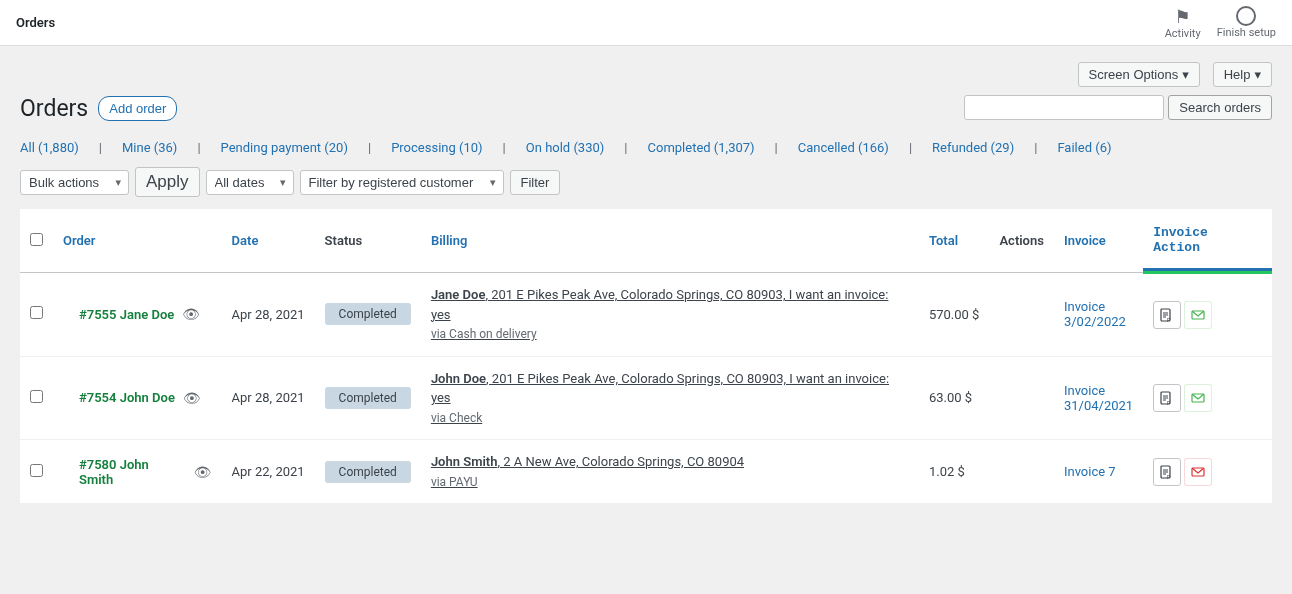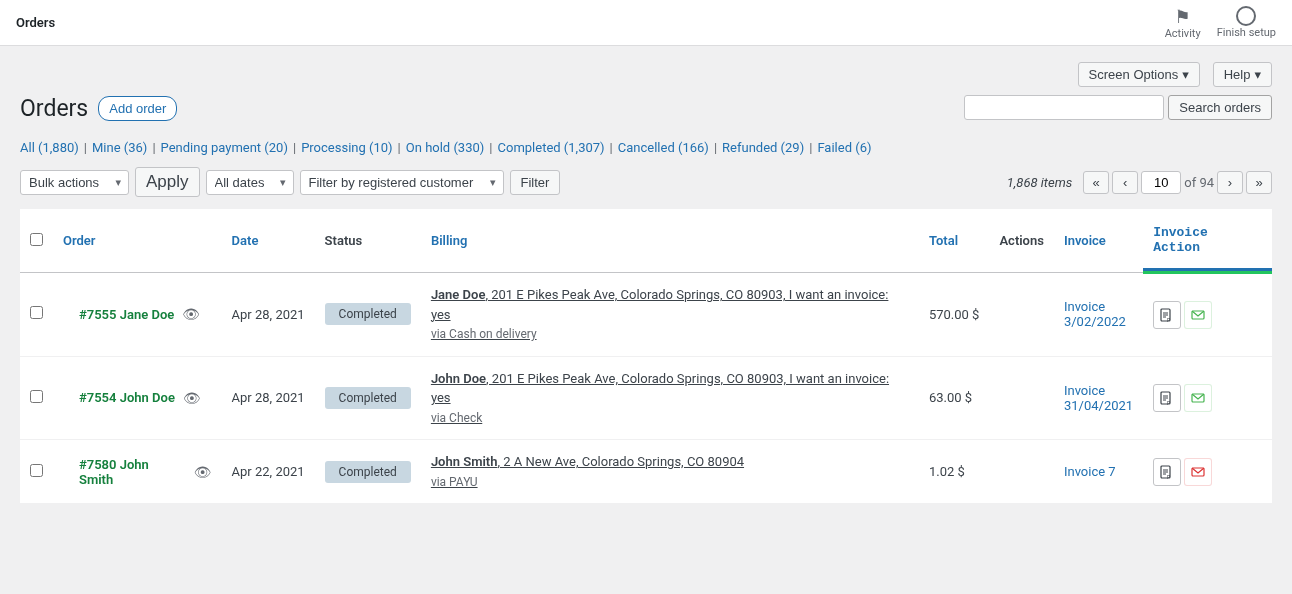--- a/index.html
+++ b/index.html
@@ -50,21 +50,21 @@
       border: 1px solid #2271b1;
       color: #2271b1;
       border-radius: 11px;
       padding: 4px 10px;
       font-size: 13px;
       cursor: pointer;
       font-weight: 400;
     }
 
     
-    .filter-links { display: flex; flex-wrap: wrap; align-items: center; gap: 0; margin-bottom: 12px; font-size: 13px; }
+    .filter-links { display: flex; flex-wrap: wrap; align-items: center; gap: 15px; margin-bottom: 12px; font-size: 13px; }
     .filter-links a { color: #2271b1; text-decoration: none; }
     .filter-links .sep { margin: 0 5px; color: #646970; }
 
     
     .search-wrap { display: flex; gap: 4px; float: right; margin-bottom: 12px; }
     .search-input {
       border: 1px solid #c3c4c7;
       border-radius: 3px;
       padding: 4px 8px;
       font-size: 13px;
@@ -299,29 +299,20 @@
           <option>All dates</option>
         </select>
       </div>
       <div class="select-wrap">
         <select class="toolbar-select" style="width:204px;">
           <option>Filter by registered customer</option>
         </select>
       </div>
       <button class="filter-btn">Filter</button>
       <div class="spacer"></div>
-      <div class="pagination">
-        <span class="items-count">1,868 items</span>
-        <button class="page-btn">«</button>
-        <button class="page-btn">‹</button>
-        <input class="page-input" type="text" value="10" style="">
-        <span class="page-total">of 94</span>
-        <button class="page-btn">›</button>
-        <button class="page-btn">»</button>
-      </div>
     </div>
 
     <table class="orders-table">
       <thead>
         <tr>
           <th class="checkbox-col">
             <input type="checkbox" style="">
           </th>
           <th style="color:#2271b1;">Order</th>
           <th style="color:#2271b1;">Date</th>

